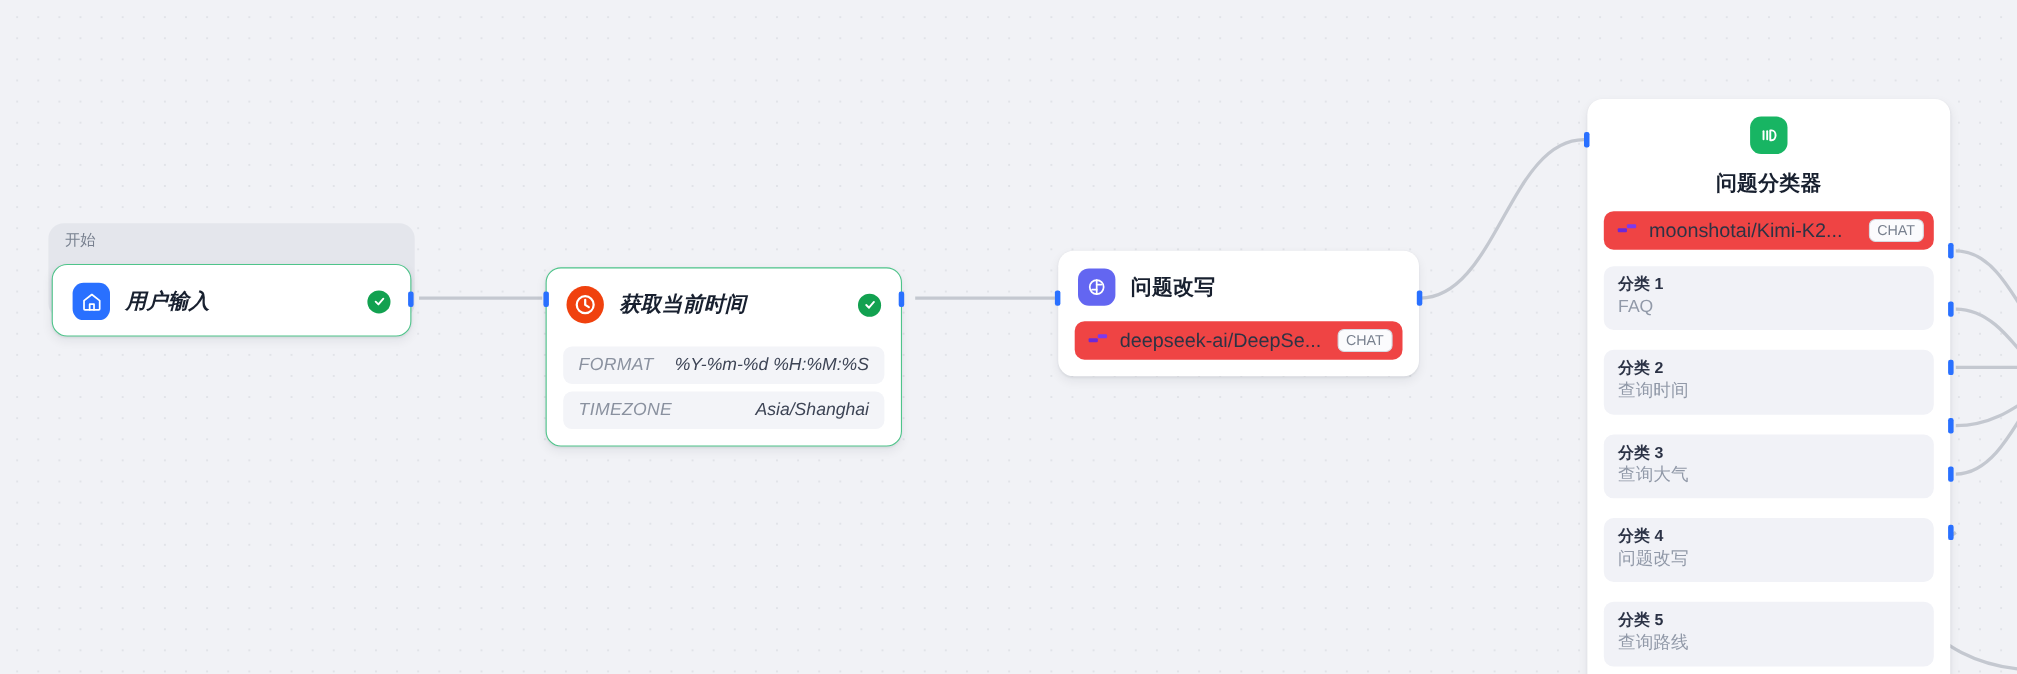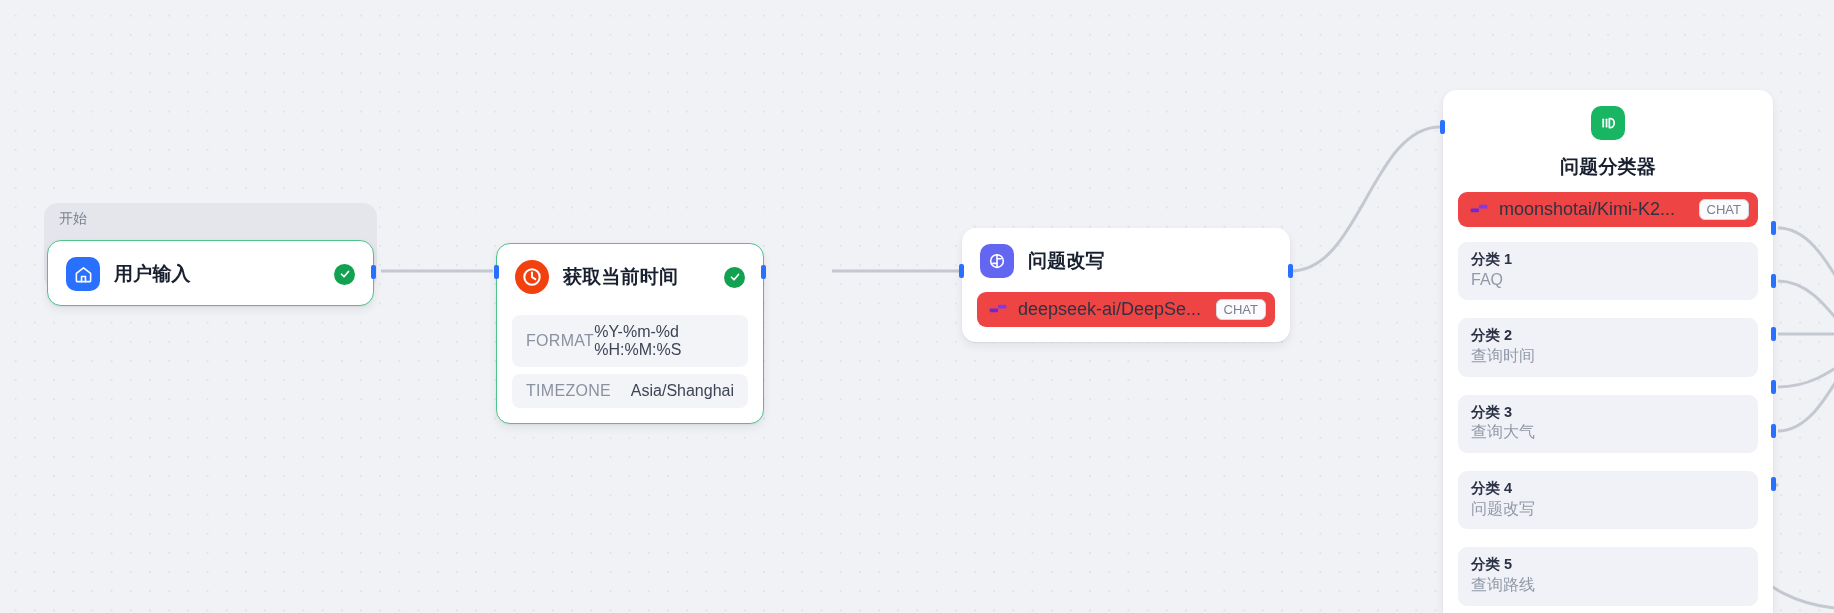--- a/index.html
+++ b/index.html
@@ -27,21 +27,21 @@
     pointer-events: none;
   }
 
   
   .node {
     position: absolute;
     background: #ffffff;
     border-radius: 14px;
     box-shadow: 0 1px 2px rgba(16,24,40,.06), 0 4px 10px rgba(16,24,40,.07);
   }
-  .node.sel { border: 1.4px solid #4ec48a; }
+  .node.sel { border: 1.4px solid #4ec48a; font-style: italic; }
 
   .node-head {
     display: flex;
     align-items: center;
     gap: 14px;
     padding: 16px 18px 14px 18px;
   }
   .node-icon {
     width: 34px; height: 34px;
     border-radius: 10px;
@@ -192,21 +192,21 @@
       <div class="node-title">用户输入</div>
       <div class="check">
         <svg width="12" height="12" viewBox="0 0 24 24" fill="none" stroke="#ffffff" stroke-width="3.4" stroke-linecap="round" stroke-linejoin="round">
           <path d="M5 12.5 L10 17.5 L19 7"></path>
         </svg>
       </div>
     </div>
     <div class="port" style="right:-3px; top:24px;"></div>
   </div>
 
-  <div class="node sel" id="node-get-time" style="left:496px; top:243px; width:268px;">
+  <div class="node sel" id="node-get-time" style="left:496px; top:243px; width:324px;">
     <div class="node-head">
       <div class="node-icon" style="background:#f0410e; border-radius:50%;">
         <svg width="22" height="22" viewBox="0 0 24 24" fill="none" stroke="#ffffff" stroke-width="2.2" stroke-linecap="round" stroke-linejoin="round">
           <circle cx="12" cy="12" r="8.4"></circle>
           <path d="M12 7.2 V12.2 L15.6 14.4"></path>
         </svg>
       </div>
       <div class="node-title">获取当前时间</div>
       <div class="check">
         <svg width="12" height="12" viewBox="0 0 24 24" fill="none" stroke="#ffffff" stroke-width="3.4" stroke-linecap="round" stroke-linejoin="round">

